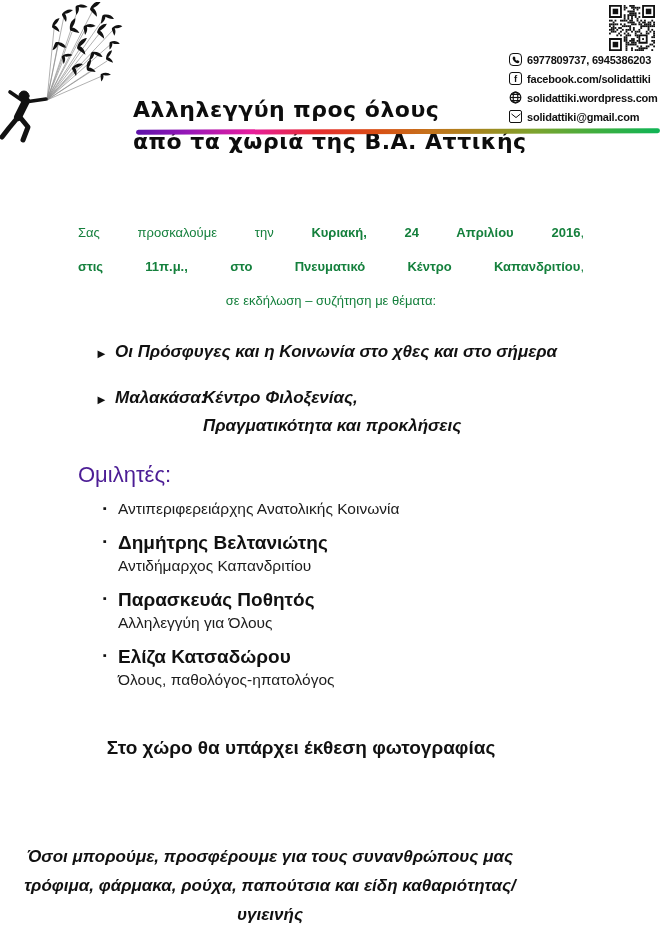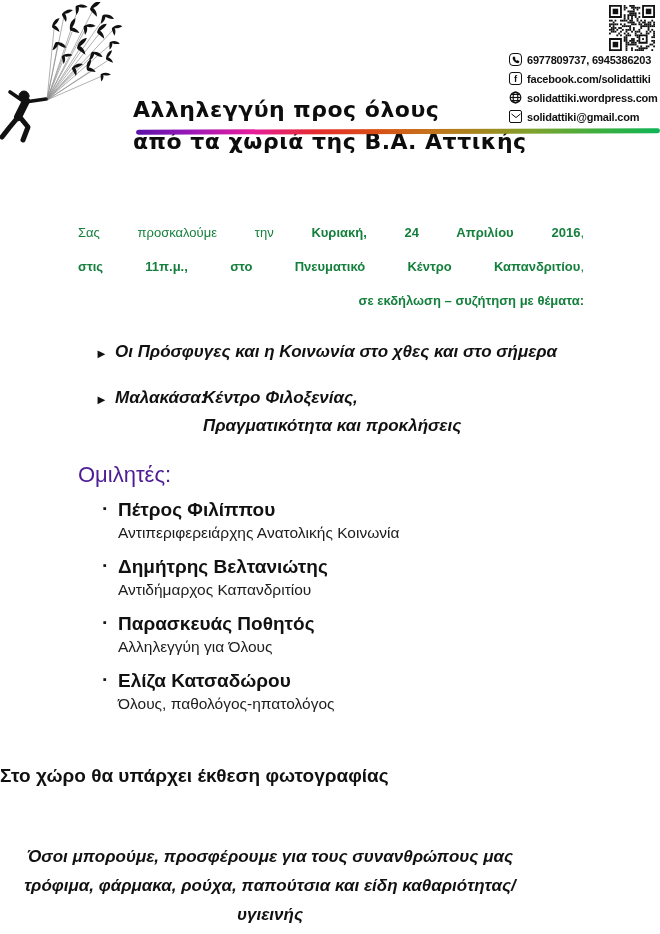--- a/index.html
+++ b/index.html
@@ -30,41 +30,41 @@
     width:13px;height:13px;flex:none;margin-right:5px;border:1.4px solid #111;
     border-radius:3px;display:flex;align-items:center;justify-content:center;
     box-sizing:border-box;font-weight:700;font-size:9.5px;line-height:1;
   }
   .cicon.bare{border:none;}
   .ctext{font-size:11px;font-weight:700;white-space:nowrap;letter-spacing:-.2px;}
 
   
   .invite{position:absolute;left:78px;top:216px;width:506px;font-size:13px;line-height:34px;color:#15803d;}
   .jline{text-align:justify;text-align-last:justify;}
-  .nline{text-align:right;font-weight:bold;}
+  .nline{text-align:center;}
 
   
   .topics{position:absolute;left:95px;top:339px;width:490px;font-size:17px;font-weight:700;font-style:italic;line-height:26px;}
   .topic{display:flex;}
   .topic + .topic{margin-top:18px;}
   .tmark{flex:none;width:20px;font-style:normal;font-size:13px;padding-top:2px;}
   .t2label{flex:none;width:88px;}
   .t2col div{line-height:30px;margin-top:-2px;}
 
   
   .speakers{position:absolute;left:78px;top:464px;width:480px;}
   .sp-heading{font-size:22px;line-height:22px;color:#4c1d95;}
   .sp-item{display:flex;margin-top:12px;}
   .sp-item:first-of-type{margin-top:17px;}
   .sp-bullet{flex:none;width:15px;margin-left:25px;font-size:11px;padding-top:4px;}
   .sp-name{font-size:19px;font-weight:700;line-height:24px;}
   .sp-role{font-size:15.5px;line-height:21px;color:#1c1c1c;}
 
   
-  .photo-note{position:absolute;left:0;top:765px;width:602px;text-align:left;font-size:19px;font-weight:700;}
+  .photo-note{position:absolute;left:0;top:737px;width:602px;text-align:center;font-size:19px;font-weight:700;}
   .donate-note{position:absolute;left:0;top:842px;width:540px;text-align:center;
     font-size:17px;font-weight:700;font-style:italic;line-height:29px;}
 </style>
 </head>
 <body>
 
 <div class="page">
 
   <svg class="logo" width="135" height="150" viewBox="0 0 135 150">
     <defs>
@@ -387,21 +387,20 @@
       </span>
     </div>
   </div>
 
   <div class="speakers">
     <div class="sp-heading">Ομιλητές:</div>
 
     <div class="sp-item">
       <span class="sp-bullet">▪</span>
       <span class="sp-body">
-        <div class="sp-name">Πέτρος Φιλίππου</div>
         <div class="sp-role">Αντιπεριφερειάρχης Ανατολικής Κοινωνία</div>
       </span>
     </div>
     <div class="sp-item">
       <span class="sp-bullet">▪</span>
       <span class="sp-body">
         <div class="sp-name">Δημήτρης Βελτανιώτης</div>
         <div class="sp-role">Αντιδήμαρχος Καπανδριτίου</div>
       </span>
     </div>

